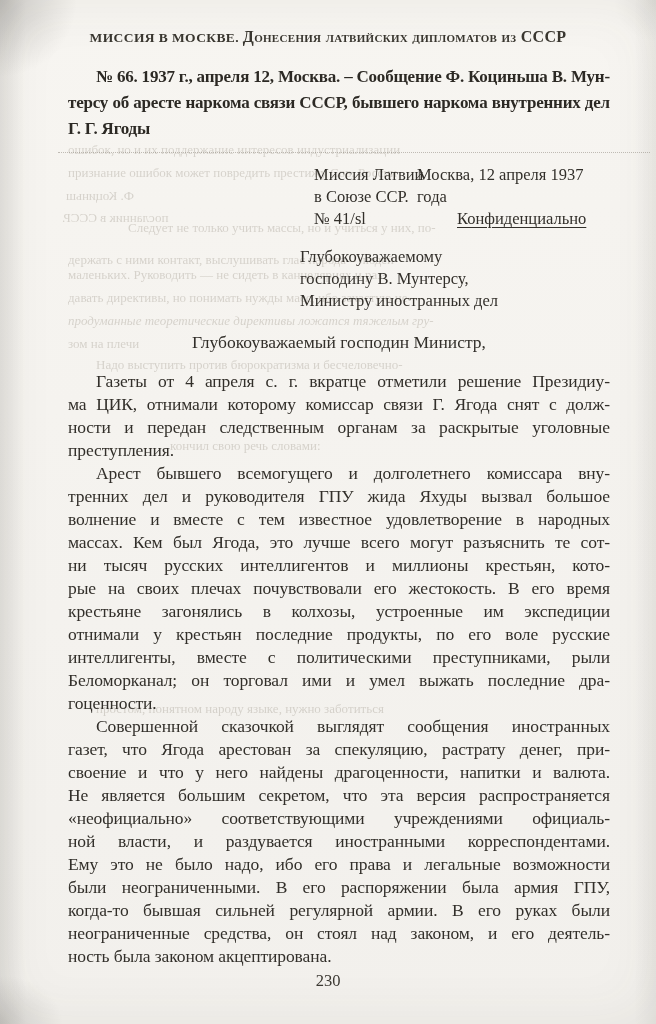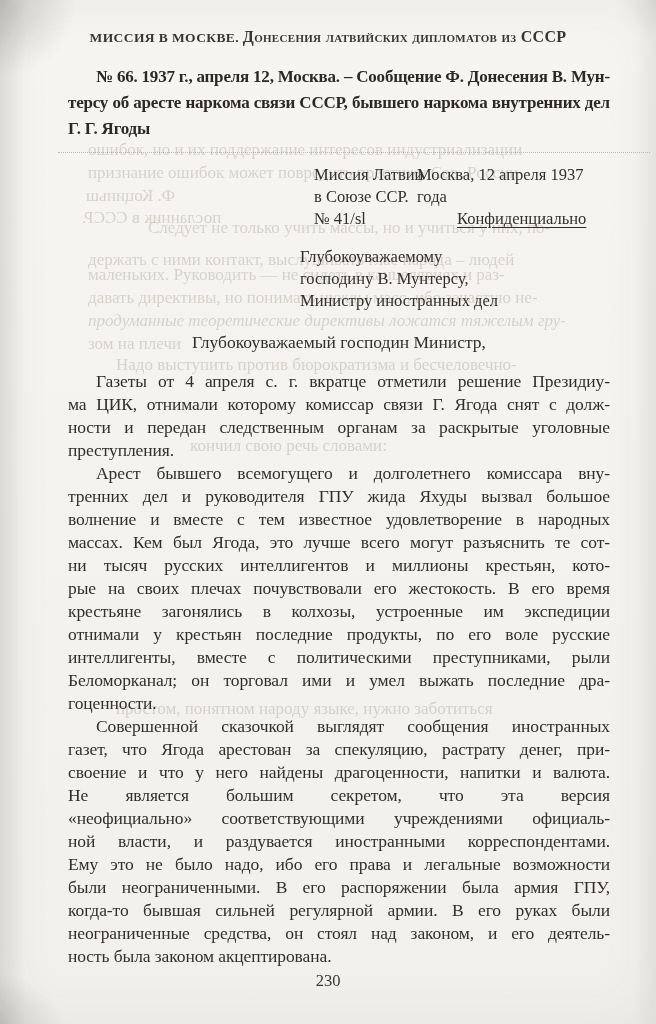--- a/index.html
+++ b/index.html
@@ -35,22 +35,22 @@
   .doc-heading .jline{
     line-height:26px;font-weight:bold;font-size:17px;
     letter-spacing:-0.2px;color:#2c2924;
   }
   .ghost-rule{
     position:absolute;top:152px;left:58px;width:592px;height:0;
     border-top:1px dotted rgba(125,118,106,0.45);
   }
   .ghost-layer{position:absolute;top:0;left:0;width:656px;height:1024px;pointer-events:none;}
   .ghost{
-    position:absolute;font-size:17px;line-height:20px;white-space:nowrap;
-    color:#8d8578;opacity:0.30;filter:blur(0.6px);margin-left:20px;
+    position:absolute;font-size:13px;line-height:20px;white-space:nowrap;
+    color:#8d8578;opacity:0.30;filter:blur(0.6px);
   }
   .ghost.mirrored{transform:scaleX(-1);transform-origin:center;}
   .letterhead{position:relative;margin-top:22px;height:66px;font-size:16.5px;}
   .sender{position:absolute;left:232px;top:0;}
   .sender div{line-height:22px;margin-left:14px;}
   .dateblock{position:absolute;left:349px;top:0;}
   .dateblock div{line-height:22px;}
   .classification{
     text-decoration:underline;text-decoration-thickness:1px;text-underline-offset:3px;margin-left:40px;
   }
@@ -99,21 +99,21 @@
           <span>№</span>
           <span>66.</span>
           <span>1937</span>
           <span>г.,</span>
           <span>апреля</span>
           <span>12,</span>
           <span>Москва.</span>
           <span>–</span>
           <span>Сообщение</span>
           <span>Ф.</span>
-          <span>Донесения</span>
+          <span>Коциньша</span>
           <span>В.</span>
           <span>Мун-</span>
         </div>
         <div class="jline">
           <span>терсу</span>
           <span>об</span>
           <span>аресте</span>
           <span>наркома</span>
           <span>связи</span>
           <span>СССР,</span>
@@ -324,20 +324,21 @@
             <span>валюта.</span>
           </div>
           <div class="jline">
             <span>Не</span>
             <span>является</span>
             <span>большим</span>
             <span>секретом,</span>
             <span>что</span>
             <span>эта</span>
             <span>версия</span>
+            <span>распространяется</span>
           </div>
           <div class="jline">
             <span>«неофициально»</span>
             <span>соответствующими</span>
             <span>учреждениями</span>
             <span>официаль-</span>
           </div>
           <div class="jline">
             <span>ной</span>
             <span>власти,</span>

